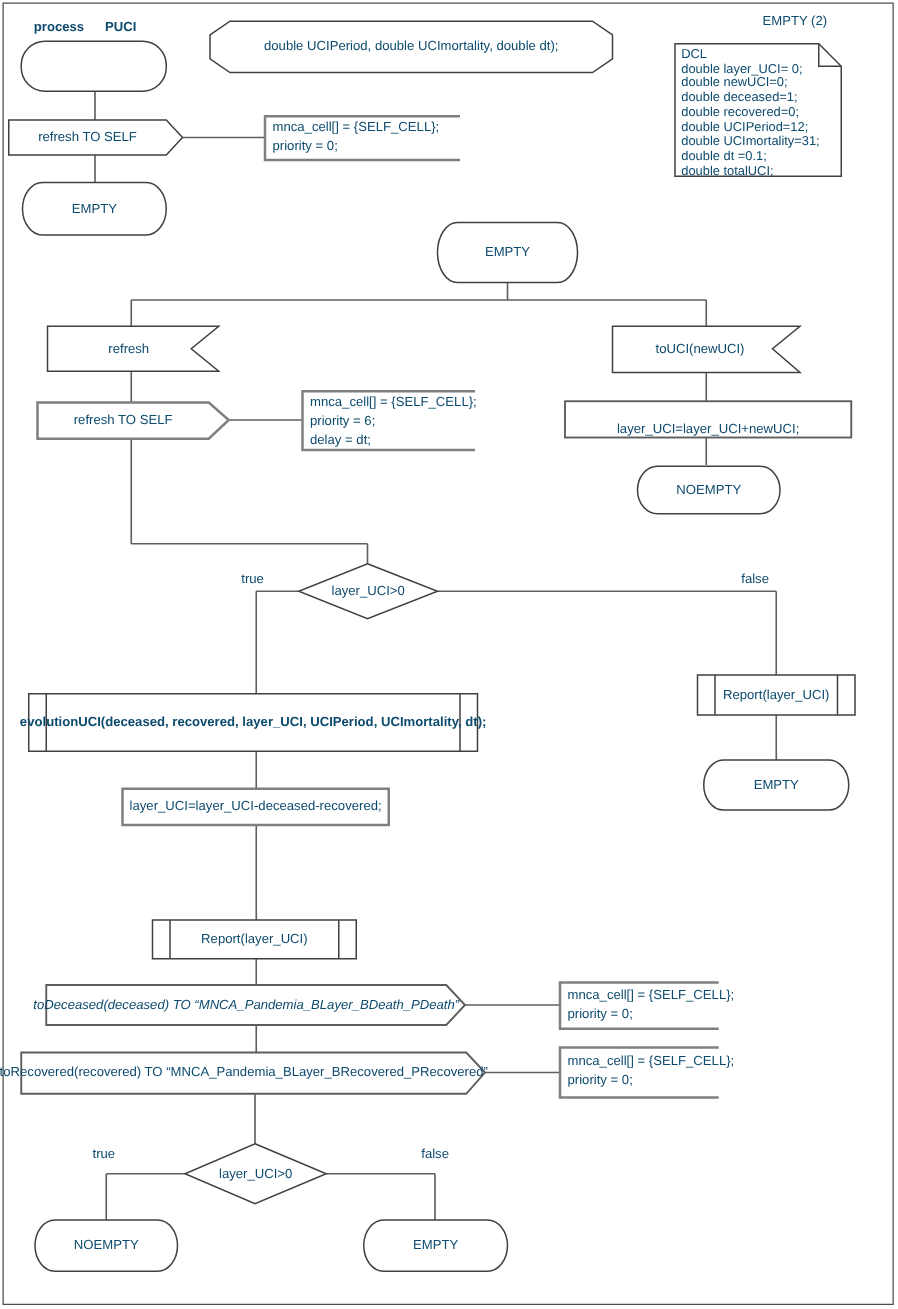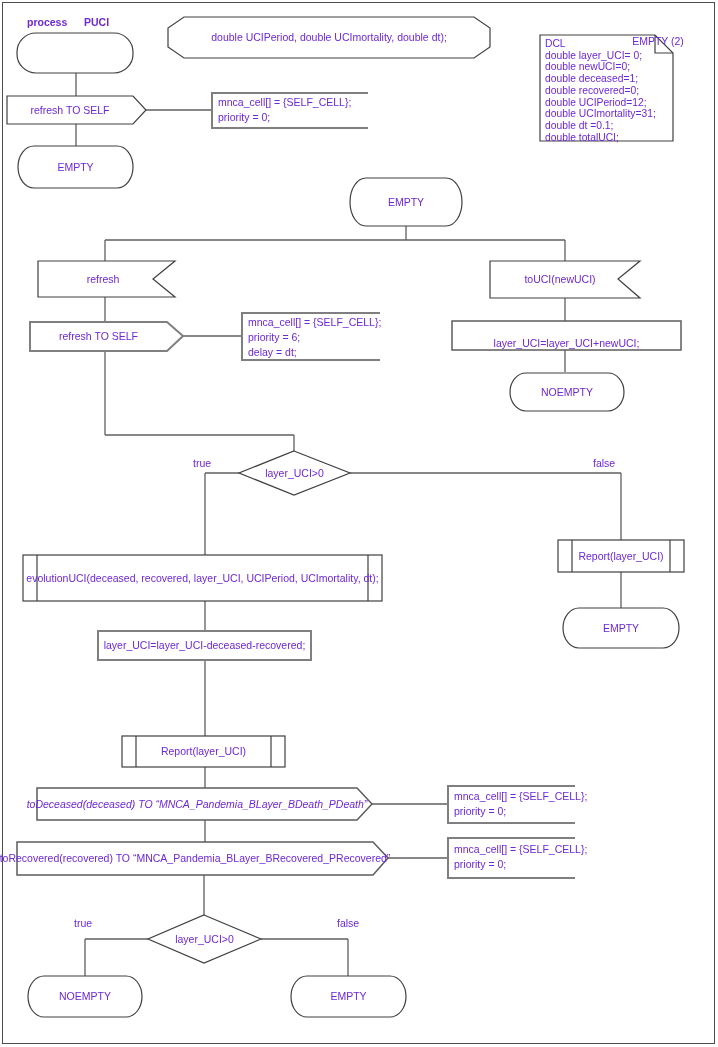--- a/index.html
+++ b/index.html
@@ -1,18 +1,18 @@
 <!DOCTYPE html>
 <html><head>
 <meta charset="utf-8">
 <style>
   html,body { margin:0; padding:0; background:#fff; }
   #page {
     position:relative; width:718px; height:1047px; background:#ffffff;
-    font-family:"Liberation Sans", sans-serif; color:#6d28d9; overflow:hidden;
+    font-family:"Liberation Sans", sans-serif; color:#0c4a6e; overflow:hidden;
   }
   #page-border { position:absolute; left:2px; top:2px; right:3px; bottom:3px;
     border:1px solid #4d4d4d; pointer-events:none; }
   svg.layer { position:absolute; left:0; top:0; }
   .txt { position:absolute; font-size:10.5px; line-height:13px; white-space:nowrap; }
   .ctr { display:flex; align-items:center; justify-content:center; text-align:center; }
   .bold { font-weight:bold; }
   .lines > div { line-height:15px; }
   .dcl-lines > div { line-height:11.7px; font-size:10.3px; }
   
@@ -123,21 +123,21 @@
     <path class="s-thick" d="M575,838 L448,838 L448,878 L575,878"></path>
 
     <polygon class="s-thin fillw" points="204,915 261,939 204,963 148,939"></polygon>
 
     <path class="s-thin fillw" d="M44,976 L126,976 A16,20.5 0 0 1 126,1017 L44,1017 A16,20.5 0 0 1 44,976 Z"></path>
     <path class="s-thin fillw" d="M307,976 L390,976 A16,20.5 0 0 1 390,1017 L307,1017 A16,20.5 0 0 1 307,976 Z"></path>
   </svg>
 
   <div class="txt bold" style="left:27px;top:16px;">process</div>
   <div class="txt bold" style="left:84px;top:16px;">PUCI</div>
-  <div class="txt" style="left:610px;top:11px;width:96px;text-align:center;margin-top:24px;">EMPTY (2)</div>
+  <div class="txt" style="left:610px;top:11px;width:96px;text-align:left;">EMPTY (2)</div>
 
   <div class="txt ctr" style="left:168px;top:17px;width:322px;height:41px;flex-direction:column;">
     <div>double UCIPeriod, double UCImortality, double dt);</div>
   </div>
 
   <div class="txt dcl-lines" style="left:545px;top:38px;">
     <div>DCL</div>
     <div>double layer_UCI= 0;</div>
     <div>double newUCI=0;</div>
     <div>double deceased=1;</div>
@@ -169,21 +169,21 @@
   <div class="txt ctr" style="left:452px;top:321px;width:229px;height:45px;">layer_UCI=layer_UCI+newUCI;</div>
   <div class="txt ctr" style="left:510px;top:373px;width:114px;height:38px;">NOEMPTY</div>
 
   <div class="txt ctr" style="left:239px;top:451px;width:111px;height:44px;">layer_UCI&gt;0</div>
   <div class="txt" style="left:193px;top:457px;">true</div>
   <div class="txt" style="left:593px;top:457px;">false</div>
 
   <div class="txt ctr" style="left:558px;top:540px;width:126px;height:32px;">Report(layer_UCI)</div>
   <div class="txt ctr" style="left:563px;top:608px;width:116px;height:40px;">EMPTY</div>
 
-  <div class="txt ctr" style="left:23px;top:555px;width:359px;height:46px;">evolutionUCI(deceased, recovered, layer_UCI, UCIPeriod, UCImortality, dt);</div>
+  <div class="txt ctr" style="left:23px;top:555px;width:359px;height:46px;font-weight:bold;">evolutionUCI(deceased, recovered, layer_UCI, UCIPeriod, UCImortality, dt);</div>
   <div class="txt ctr" style="left:98px;top:631px;width:213px;height:29px;">layer_UCI=layer_UCI-deceased-recovered;</div>
   <div class="txt ctr" style="left:122px;top:736px;width:163px;height:31px;">Report(layer_UCI)</div>
 
   <div class="txt ctr" style="left:37px;top:788px;width:320px;height:32px;font-style:italic;">toDeceased(deceased) TO “MNCA_Pandemia_BLayer_BDeath_PDeath”</div>
   <div class="txt lines" style="left:454px;top:789px;">
     <div>mnca_cell[] = {SELF_CELL};</div>
     <div>priority = 0;</div>
   </div>
 
   <div class="txt ctr" style="left:17px;top:842px;width:356px;height:33px;">toRecovered(recovered) TO “MNCA_Pandemia_BLayer_BRecovered_PRecovered”</div>

